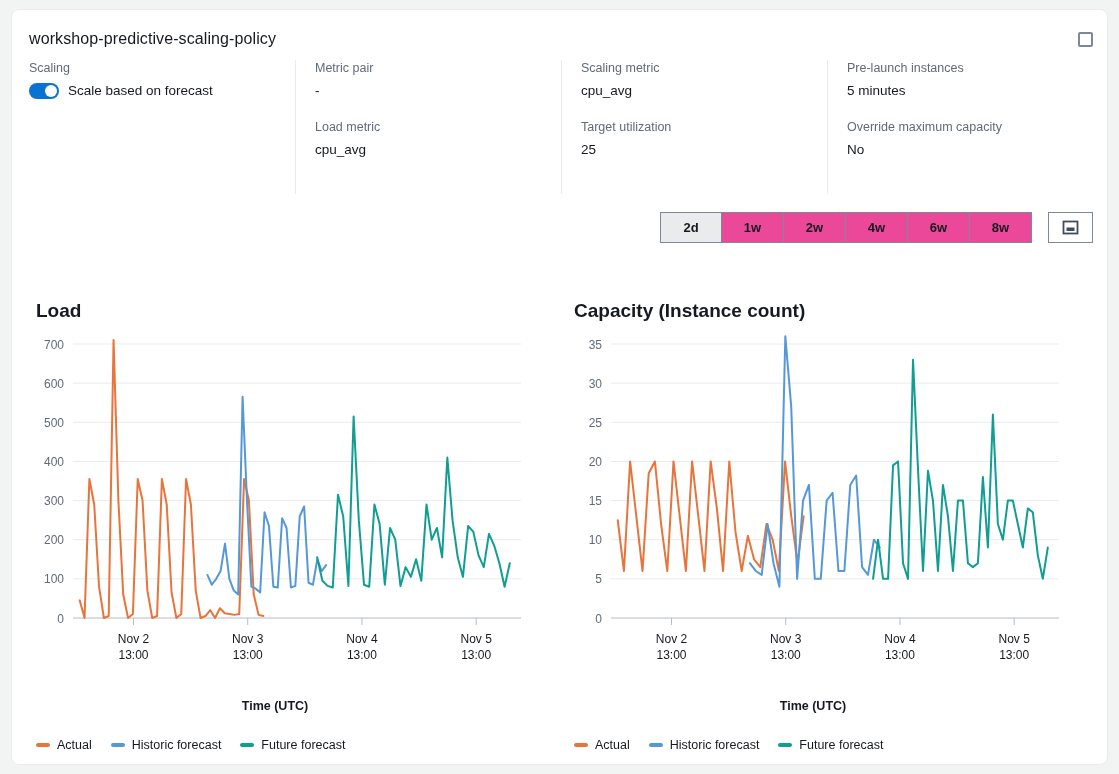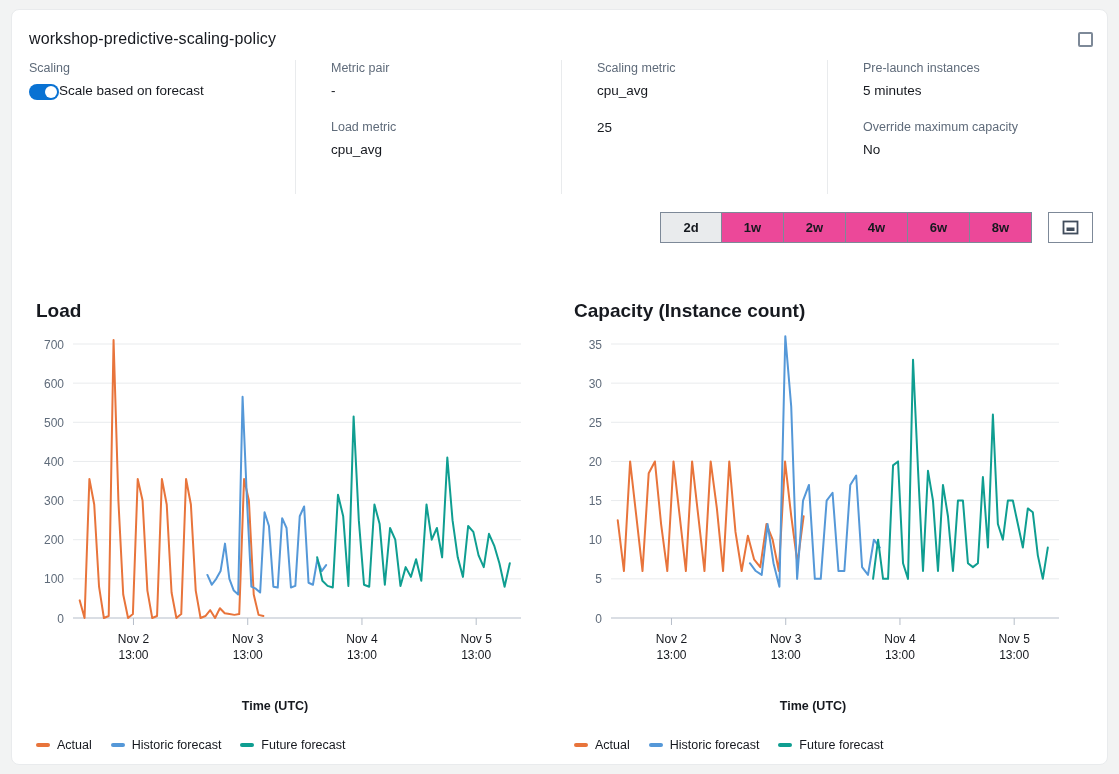--- a/index.html
+++ b/index.html
@@ -43,35 +43,35 @@
     width: 1064px; height: 134px;
     display: grid;
     grid-template-columns: repeat(4, 1fr);
   }
   .col {
     position: relative;
     padding-left: 0px;
   }
   .col + .col {
     border-left: 1px solid #e9ebed;
-    padding-left: 35px;
+    padding-left: 19px;
   }
   .field { margin-bottom: 19px; }
   .field-label {
     font-size: 12.5px;
     color: #5f6b7a;
     margin-bottom: 6px;
     line-height: 16px;
   }
   .field-value {
     font-size: 13.5px;
     color: #16191f;
     line-height: 18px;
   }
-  .toggle-row { display: flex; align-items: flex-end; }
+  .toggle-row { display: flex; align-items: center; gap: 9px; }
   .toggle {
     width: 30px; height: 16px;
     border-radius: 9px;
     background: #0972d3;
     position: relative;
     flex: none;
     cursor: pointer;
   }
   .toggle .knob {
     position: absolute;
@@ -186,20 +186,21 @@
         <div class="field-value">cpu_avg</div>
       </div>
     </div>
 
     <div class="col">
       <div class="field">
         <div class="field-label">Scaling metric</div>
         <div class="field-value">cpu_avg</div>
       </div>
       <div class="field">
+        <div class="field-label">Target utilization</div>
         <div class="field-value">25</div>
       </div>
     </div>
 
     <div class="col">
       <div class="field">
         <div class="field-label">Pre-launch instances</div>
         <div class="field-value">5 minutes</div>
       </div>
       <div class="field">

